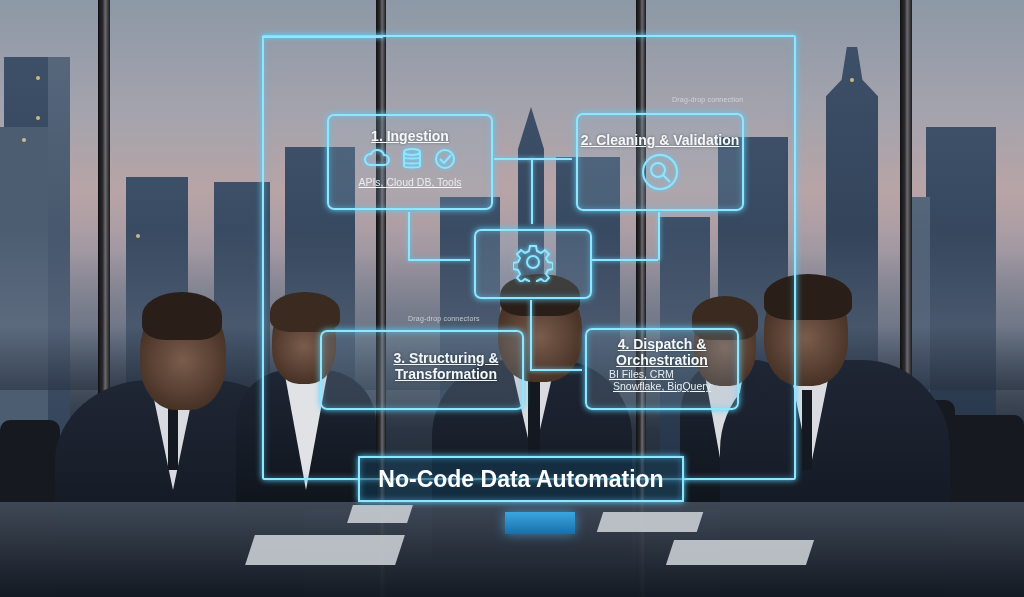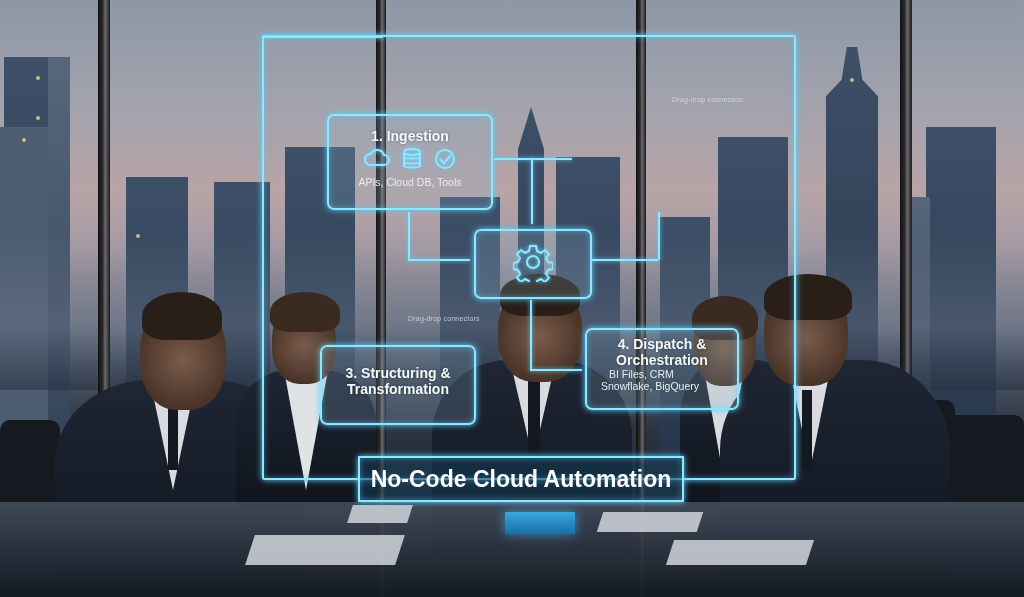--- a/index.html
+++ b/index.html
@@ -21,21 +21,21 @@
   .tie { position:absolute; background:#141820; }
   .table { position:absolute; left:0; right:0; bottom:0; height:95px; background:linear-gradient(180deg, rgba(70,80,95,.85), rgba(20,26,35,.95)); }
   .paper { position:absolute; background:#c9cdd3; transform:skewX(-18deg); opacity:.9; }
   .tablet { position:absolute; background:linear-gradient(180deg,#3aa6e0,#1a6ea8); box-shadow:0 0 12px rgba(80,190,255,.6); }
   .chair { position:absolute; background:#161a20; border-radius:10px; }
   
   .glow { border:2px solid #8fe6ff; box-shadow:0 0 6px #58d2ff, inset 0 0 6px rgba(88,210,255,.5); }
   .frame { position:absolute; left:262px; top:35px; width:530px; height:441px; border-radius:2px; }
   .title-box { position:absolute; left:383px; top:16px; width:290px; height:40px; background:rgba(120,170,195,.55); display:flex; align-items:center; justify-content:center; color:#ffffff; font-weight:bold; font-size:22px; text-shadow:0 0 4px rgba(0,0,0,.35); }
   .footer-box { position:absolute; left:358px; top:456px; width:322px; height:42px; background:rgba(20,60,85,.55); display:flex; align-items:center; justify-content:center; color:#ffffff; font-weight:bold; font-size:23px; }
-  .node { position:absolute; border-radius:7px; background:rgba(140,175,195,.22); color:#f3f8fb; text-align:center; }
+  .node { position:absolute; border-radius:7px; background:rgba(140,175,195,.22); color:#f3f8fb; text-align:center;text-decoration:underline; }
   .node .t { font-weight:bold; font-size:14px; text-shadow:0 0 3px rgba(0,0,0,.4); }
   .node .sub { font-size:10.5px; color:#e7eef2; }
   .icons { display:flex; justify-content:center; gap:12px; margin:4px 0 2px; }
   .icons svg, .cicon svg { stroke:#8fe6ff; fill:none; stroke-width:2; filter:drop-shadow(0 0 2px #58d2ff); }
   .line { position:absolute; background:#8fe6ff; box-shadow:0 0 4px #58d2ff; }
   .tiny { position:absolute; font-size:7px; color:#d7dde2; opacity:.85; letter-spacing:.2px; }
 </style>
 </head>
 <body>
 
@@ -129,44 +129,54 @@
             <path d="M2 4v14c0 2 16 2 16 0V4M2 9c0 2 16 2 16 0M2 14c0 2 16 2 16 0"></path>
           </svg></span>
       <span><svg width="22" height="22" viewBox="0 0 22 22">
             <circle cx="11" cy="11" r="9"></circle>
             <path d="M6 11l4 4 7-8"></path>
           </svg></span>
     </div>
     <div class="sub">APIs, Cloud DB, Tools</div>
   </div>
 
+  <div class="node glow" style="left:576px;top:113px;width:164px;height:94px;">
+    <div class="t" style="margin-top:17px;">2. Cleaning &amp; Validation</div>
+    <div class="icons">
+      <span><svg width="40" height="40" viewBox="0 0 40 40">
+            <circle cx="20" cy="20" r="17"></circle>
+            <circle cx="18" cy="18" r="7"></circle>
+            <path d="M23 23l7 7"></path>
+          </svg></span>
+    </div>
+  </div>
 
   <div class="node glow cicon" style="left:474px;top:229px;width:114px;height:66px;display:flex;align-items:center;justify-content:center;">
     <span><svg width="40" height="40" viewBox="0 0 40 40">
           <circle cx="20" cy="20" r="6"></circle>
           <path d="M17 4h6l1 5 4 2 4-3 4 4-3 4 2 4 5 1v6l-5 1-2 4 3 4-4 4-4-3-4 2-1 5h-6l-1-5-4-2-4 3-4-4 3-4-2-4-5-1v-6l5-1 2-4-3-4 4-4 4 3 4-2z"></path>
         </svg></span>
   </div>
 
-  <div class="node glow" style="left:320px;top:345px;width:152px;height:76px;">
+  <div class="node glow" style="left:320px;top:330px;width:152px;height:76px;padding-left:48px;">
     <div class="t" style="margin-top:18px;">3. Structuring &amp;</div>
     <div class="t">Transformation</div>
   </div>
 
   <div class="node glow" style="left:585px;top:328px;width:150px;height:78px;">
     <div class="t" style="margin-top:6px;">4. Dispatch &amp;</div>
     <div class="t">Orchestration</div>
     <div class="sub" style="text-align:left;padding-left:22px;">BI Files, CRM</div>
-    <div class="sub" style="text-align:left;padding-left:14px;">Snowflake, BigQuery</div>
+    <div class="sub" style="text-align:left;padding-left:26px;">Snowflake, BigQuery</div>
   </div>
 
   <div class="line" style="left:494px;top:158px;width:78px;height:2px;"></div>
   <div class="line" style="left:531px;top:158px;width:2px;height:66px;"></div>
   <div class="line" style="left:408px;top:212px;width:2px;height:48px;"></div>
   <div class="line" style="left:408px;top:259px;width:62px;height:2px;"></div>
   <div class="line" style="left:658px;top:212px;width:2px;height:48px;"></div>
   <div class="line" style="left:592px;top:259px;width:66px;height:2px;"></div>
   <div class="line" style="left:530px;top:300px;width:2px;height:70px;"></div>
   <div class="line" style="left:530px;top:369px;width:52px;height:2px;"></div>
   <div class="line" style="left:262px;top:36px;width:121px;height:2px;"></div>
 
-  <div class="footer-box glow">No-Code Cloud Automation</div>
+  <div class="footer-box glow">No-Code Data Automation</div>
 </div>
 
 </body></html>

